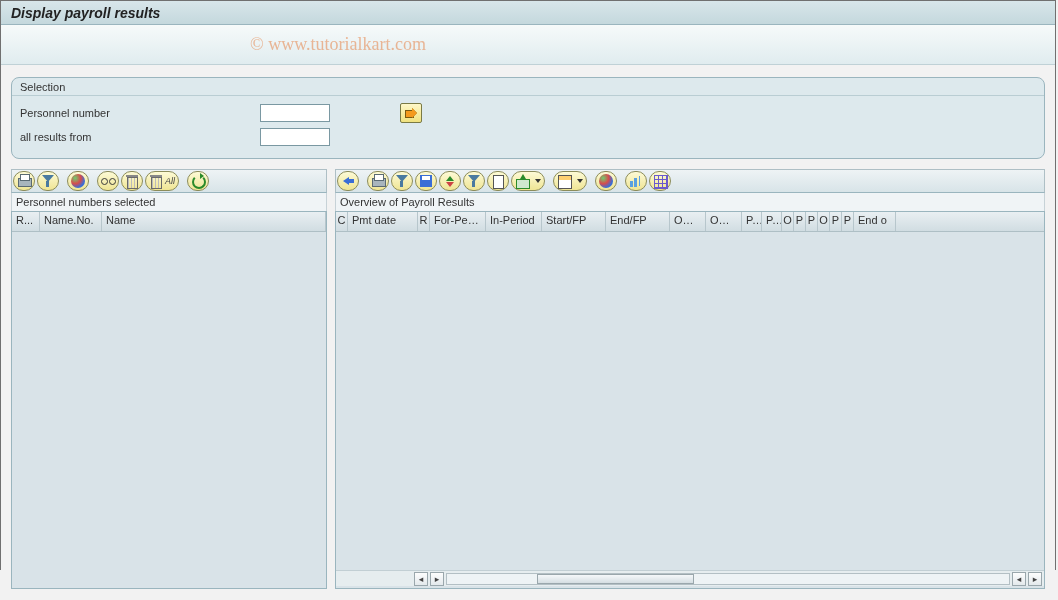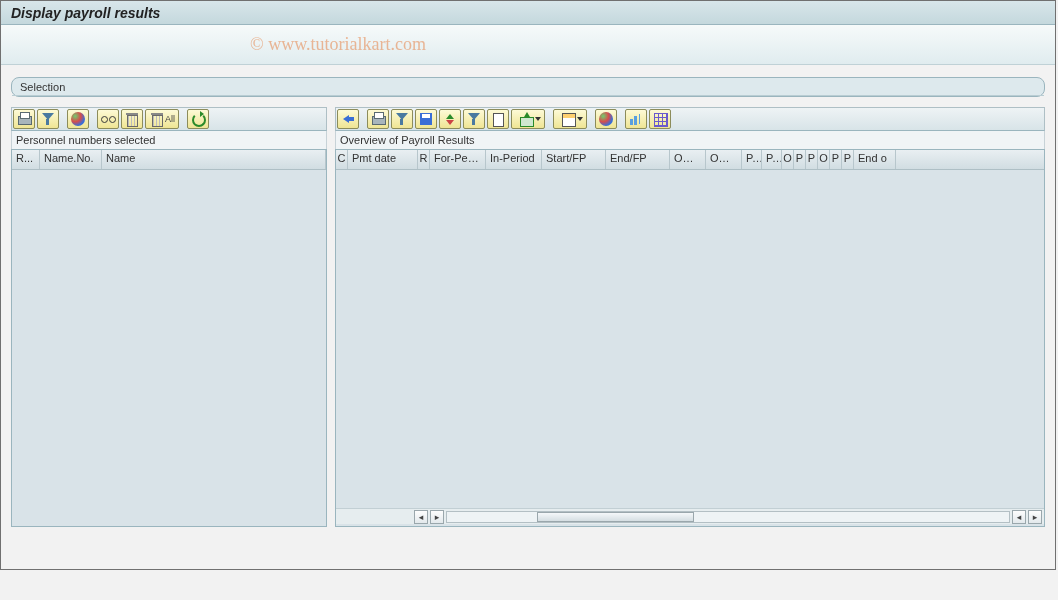--- a/index.html
+++ b/index.html
@@ -120,27 +120,28 @@
       border: 1px solid #aebfc5;
       border-bottom: 1px solid #9ab5be;
     }
     .sep { width:6px; }
     .tbtn {
       height: 20px;
       min-width: 22px;
       padding: 0 3px;
       border: 1px solid #8c8c5a;
       background: linear-gradient(to bottom,#fdfad6,#efe594);
-      border-radius: 2px;
+      border-radius: 10px;
       display: inline-flex;
       align-items: center;
-      justify-content: flex-end;
+      justify-content: space-between;
       cursor: pointer;
       margin-right: 2px;
       position: relative;
+      font-style: italic;
     }
     .tbtn.wide { min-width: 34px; }
     .ic { display:block; width:14px; height:14px; position:relative; }
     
     .ic-print::before{content:"";position:absolute;left:1px;top:4px;width:12px;height:7px;background:#a8b5bc;border:1px solid #5a6a72;}
     .ic-print::after{content:"";position:absolute;left:3px;top:0;width:8px;height:5px;background:#fff;border:1px solid #5a6a72;}
     .ic-filter::before{content:"";position:absolute;left:1px;top:1px;width:0;height:0;border-left:6px solid transparent;border-right:6px solid transparent;border-top:7px solid #4a7aa0;}
     .ic-filter::after{content:"";position:absolute;left:5px;top:7px;width:3px;height:6px;background:#4a7aa0;}
     .ic-globe{border-radius:50%;background:radial-gradient(circle at 30% 30%, #6fcf6f 0%, #d74c4c 40%, #3a6ed6 70%);width:14px;height:14px;}
     .ic-glasses::before{content:"";position:absolute;left:0;top:4px;width:5px;height:5px;border:1px solid #3a3a3a;border-radius:50%;}
@@ -245,20 +246,33 @@
     <span>Display payroll results</span>
   </div>
   <div class="app-toolbar"></div>
 
   <div class="watermark">© www.tutorialkart.com</div>
 
   <div class="content-area">
 
     <div class="group-box">
       <div class="group-title">Selection</div>
+      <div class="group-body">
+        <div class="form-row">
+          <span class="form-label">Personnel number</span>
+          <input class="form-input" type="text" value="" style="">
+          <span class="open-btn">
+            <span class="arrow-right-orange"></span>
+          </span>
+        </div>
+        <div class="form-row">
+          <span class="form-label">all results from</span>
+          <input class="form-input form-input-wide" type="text" value="" style="">
+        </div>
+      </div>
     </div>
 
     <div class="split">
 
       <div class="panel left">
         <div class="panel-toolbar">
           <span class="tbtn">
               <span class="ic ic-print"></span>
             </span>
           <span class="tbtn">

